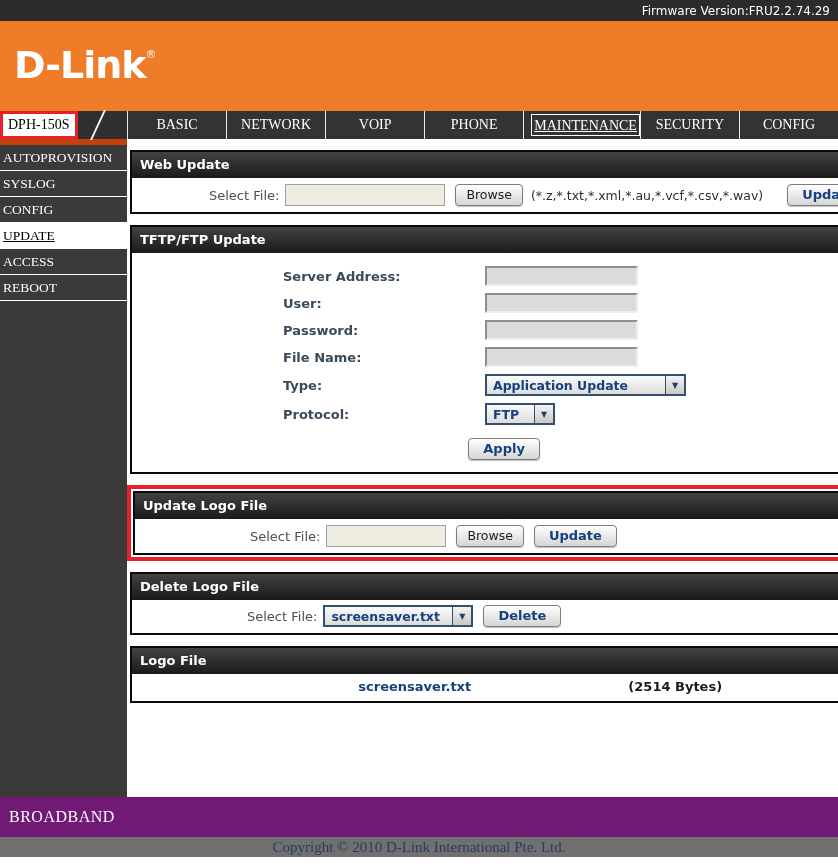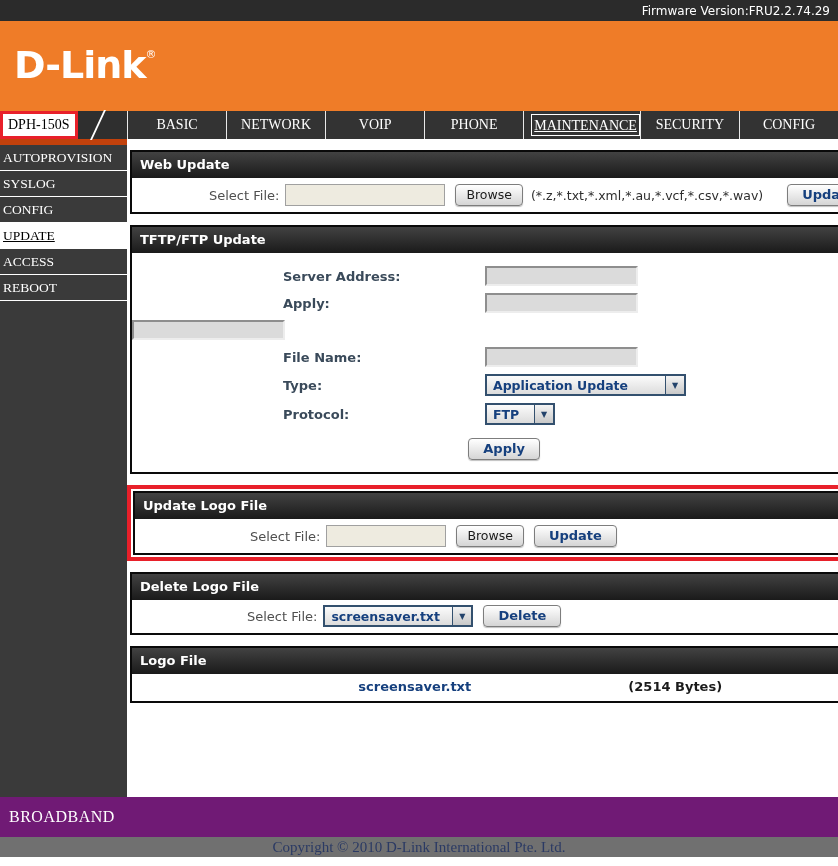--- a/index.html
+++ b/index.html
@@ -190,24 +190,25 @@
     </div>
 
     <div class="section">
       <div class="sec-header">TFTP/FTP Update</div>
       <div class="sec-body tftp-body">
         <div class="tftp-row">
           <span class="tftp-label">Server Address:</span>
           <input class="tftp-input" type="text" value="" style="">
         </div>
         <div class="tftp-row">
-          <span class="tftp-label">Apply:</span>
-          <input class="tftp-input" type="text" value="" style="">
-        </div>
-        <div class="tftp-row">
+          <span class="tftp-label">User:</span>
+          <input class="tftp-input" type="text" value="" style="">
+        </div>
+        <div class="tftp-row">
+          <span class="tftp-label">Password:</span>
           <input class="tftp-input" type="text" value="" style="">
         </div>
         <div class="tftp-row">
           <span class="tftp-label">File Name:</span>
           <input class="tftp-input" type="text" value="" style="">
         </div>
         <div class="tftp-row">
           <span class="tftp-label">Type:</span>
           <div class="fakeselect sel-type">
             <span class="val">Application Update</span>

